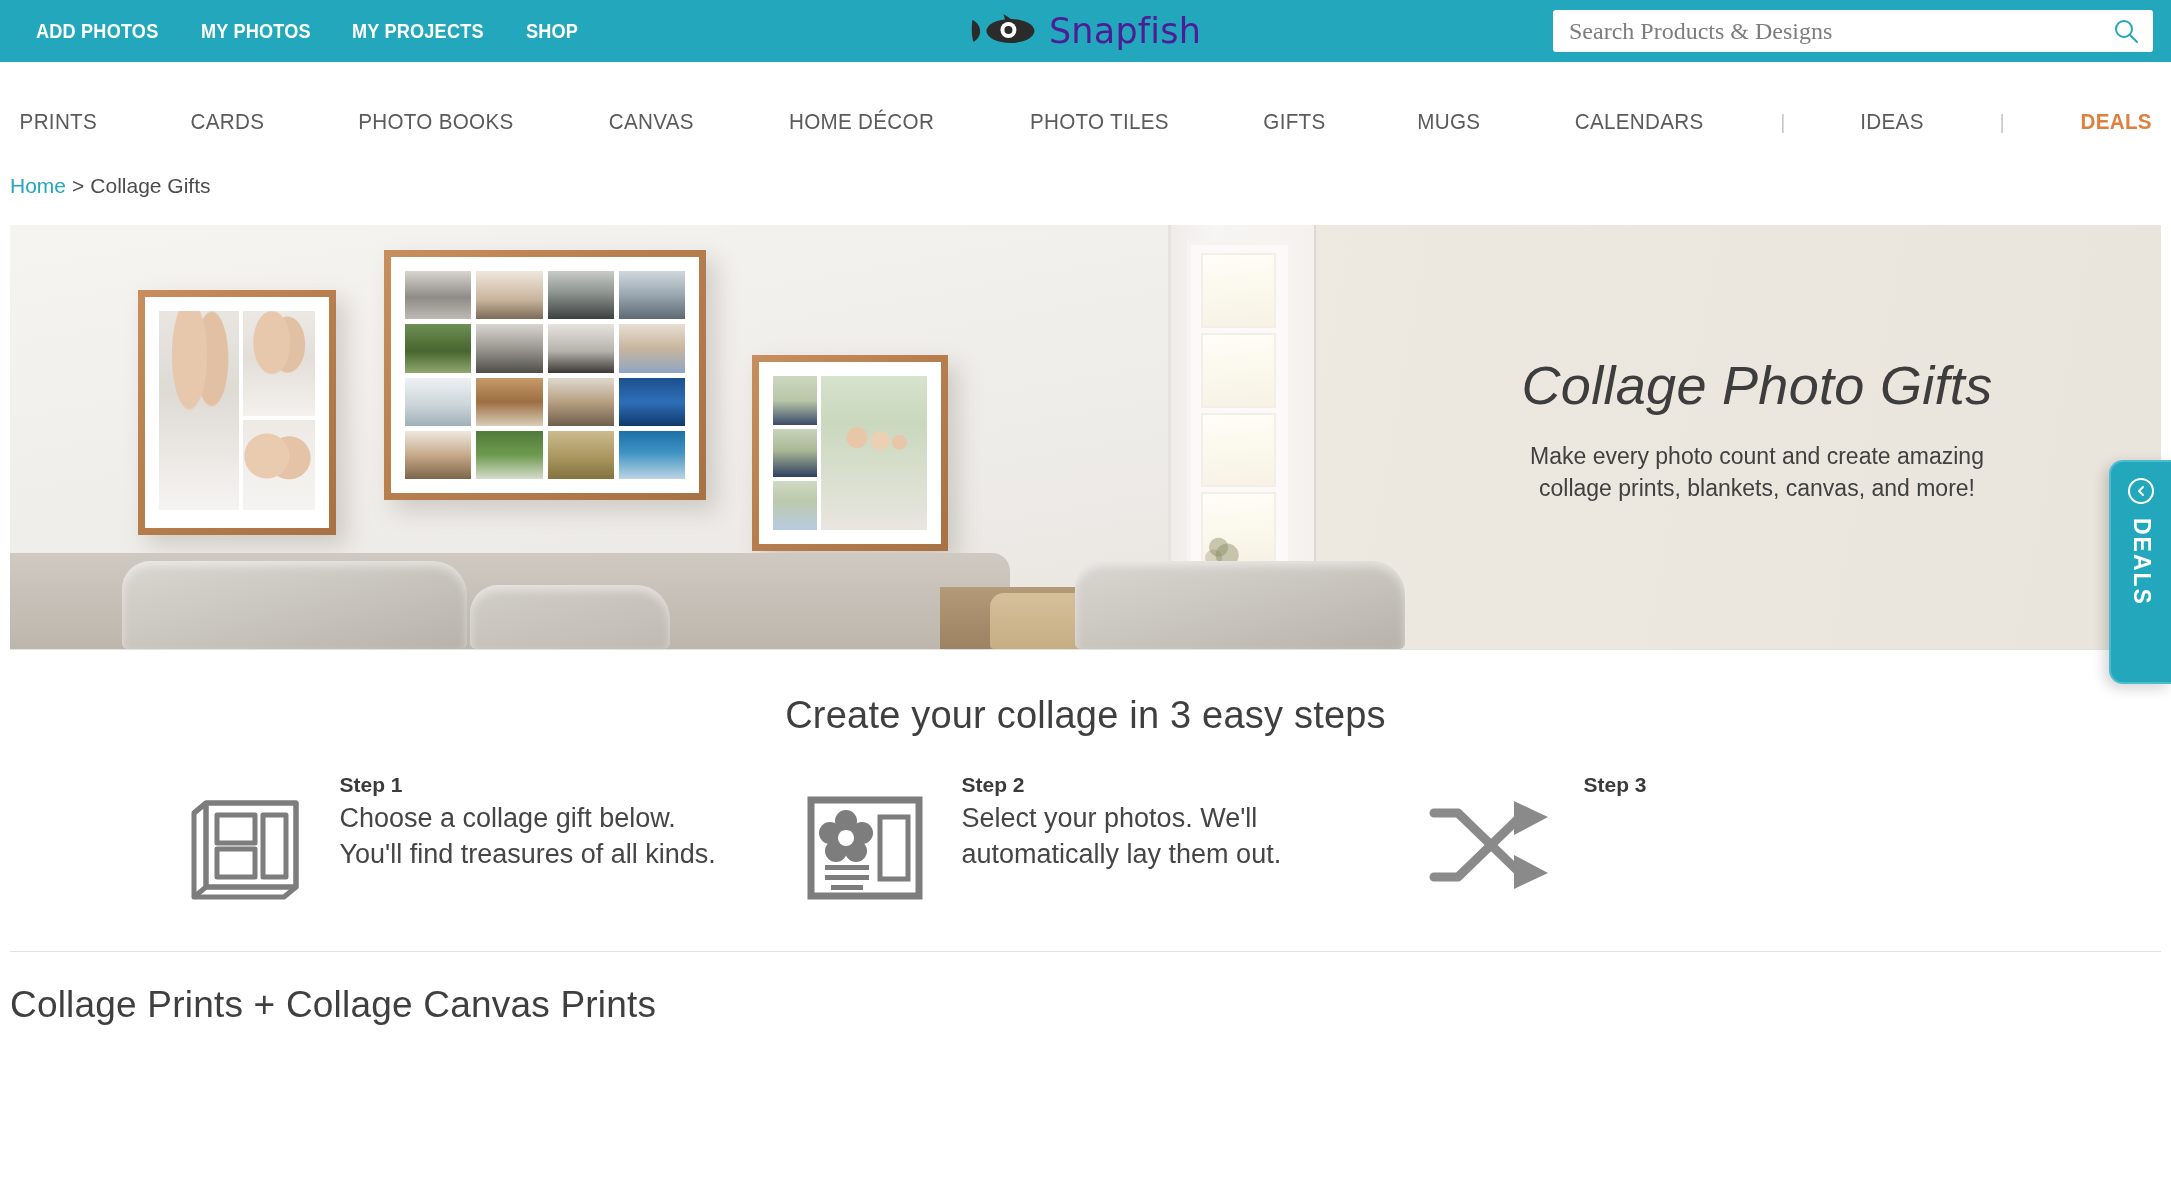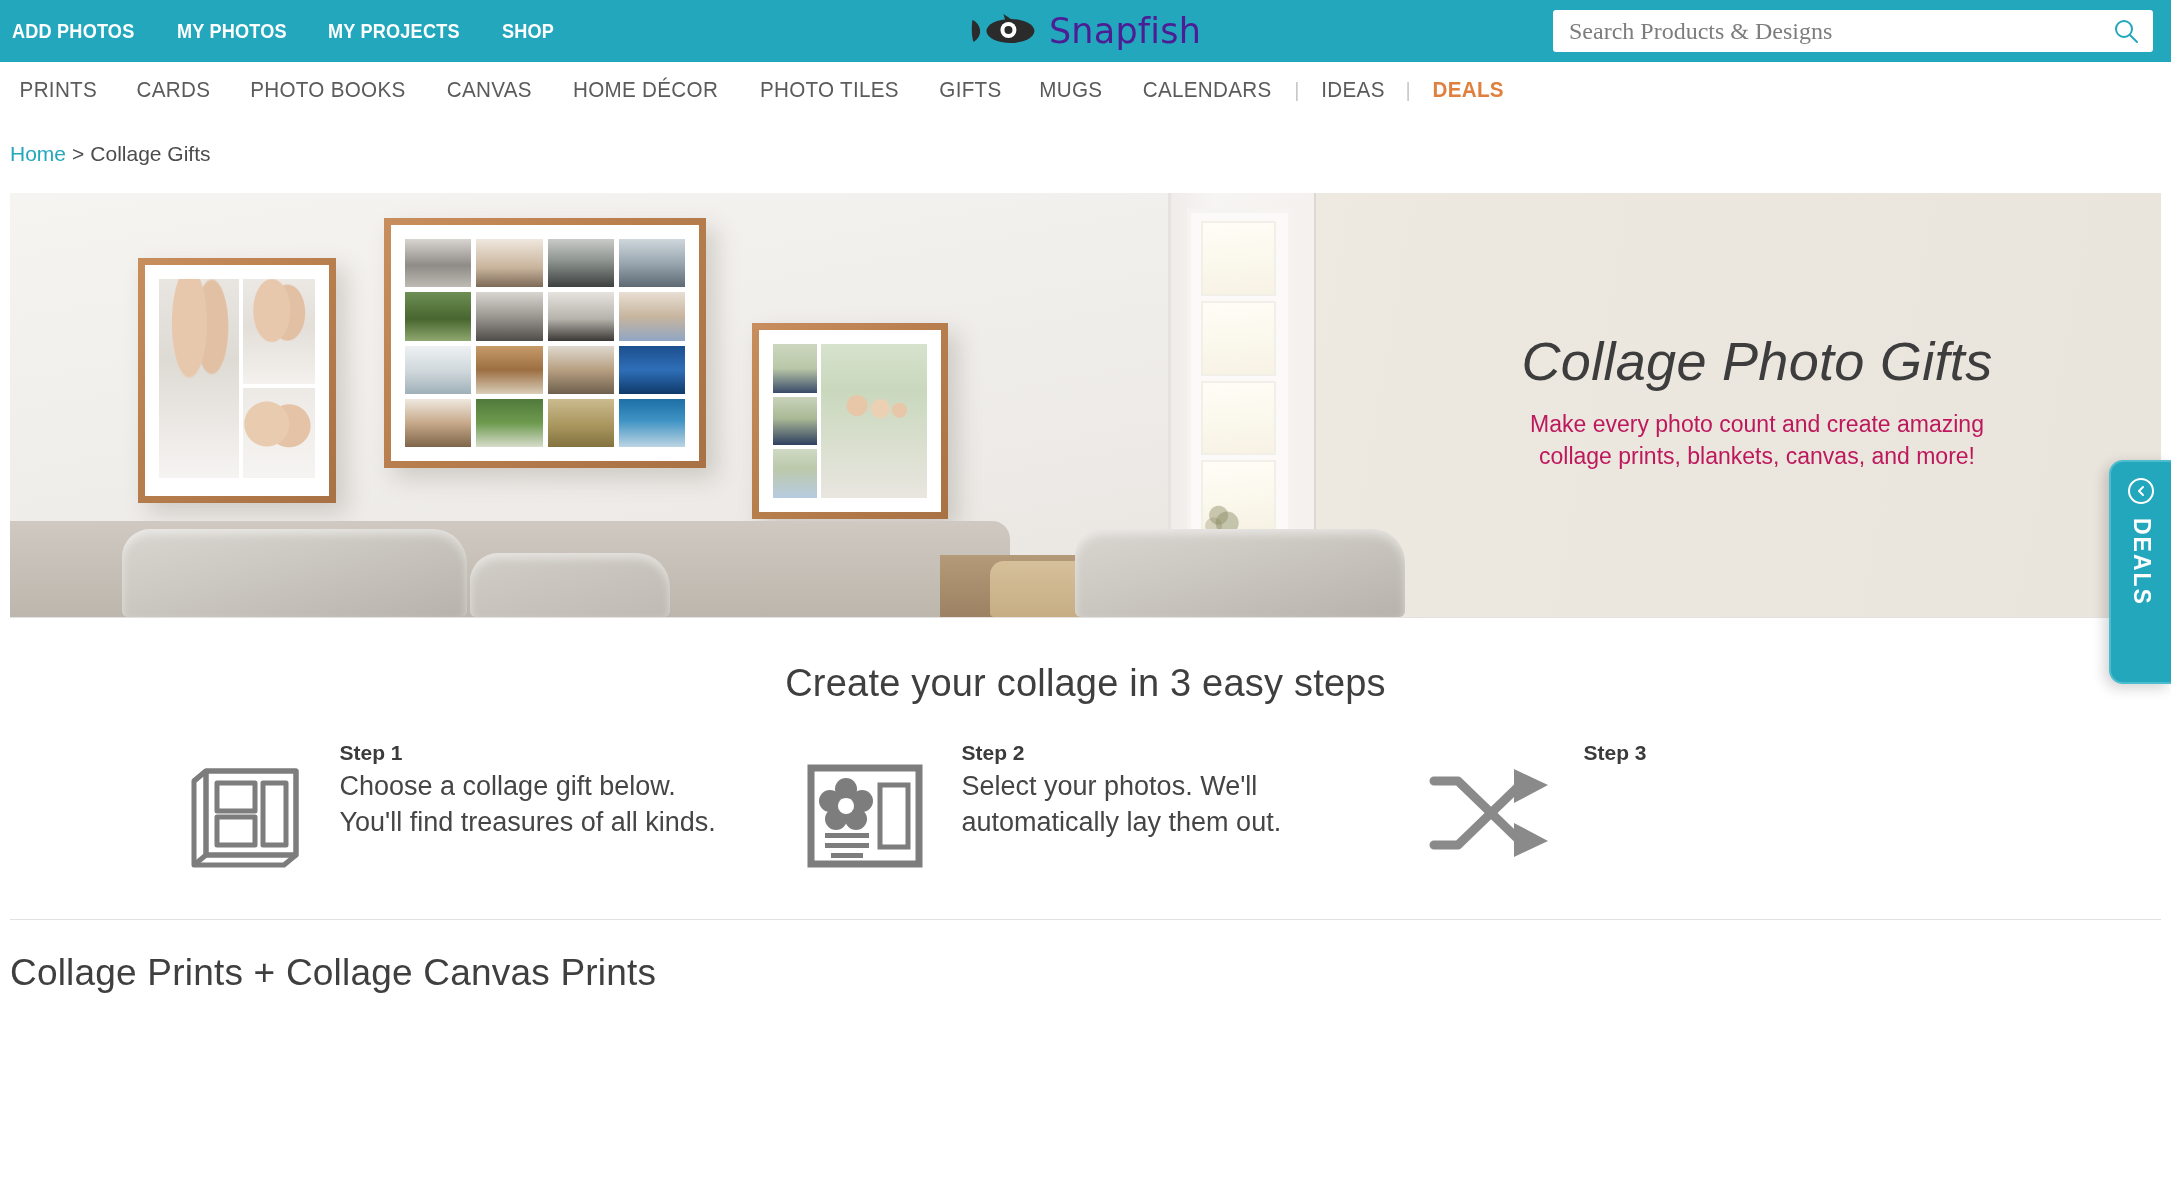--- a/index.html
+++ b/index.html
@@ -13,20 +13,21 @@
     position: relative;
     color: #4a4a4a;
   }
 
   
   .topbar {
     height: 62px; width: 100%;
     background: #22a7bd;
     display: flex; align-items: center;
     position: relative;
+    padding-left: 24px;
   }
   .topbar-links { display:flex; align-items:center; gap:33px; padding-left:12px; }
   .topbar-link {
     color:#ffffff; font-size:19.5px; font-weight:bold;
     letter-spacing:0.2px; text-decoration:none; white-space:nowrap;
     cursor:pointer;
     transform: scaleX(0.93); transform-origin:left center;
   }
   .logo-wrap {
     position:absolute; left:50%; top:50%; transform:translate(-50%,-50%);
@@ -47,22 +48,23 @@
     font-size:24px; color:#6b6b6b;
     font-family:Liberation Serif, serif;
     background:transparent;
   }
   .search-input::placeholder { color:#7d7d7d; }
   .search-icon { flex:0 0 auto; cursor:pointer; display:flex; }
 
   
   .mainnav {
     height:56px; width:100%; background:#ffffff;
-    display:flex; align-items:center; justify-content:flex-start;
+    display:flex; align-items:center; justify-content:space-between;
     gap:0px;
+    margin-top:32px;
   }
   .nav-item {
     font-size:21.5px; color:#5b5b5b; font-weight:500; letter-spacing:0.3px;
     padding:0 18px; white-space:nowrap; cursor:pointer; text-decoration:none;
     transform:scaleX(0.96);
   }
   .nav-item.deals { color:#e0803f; font-weight:bold; }
   .nav-item.ideas { font-weight:500; }
   .nav-sep { color:#c8c8c8; font-size:20px; padding:0 2px; }
 
@@ -212,22 +214,22 @@
   .hero-text {
     position:absolute; right:0; top:0; width:760px; height:100%;
     display:flex; flex-direction:column; align-items:center; justify-content:center;
     padding-right:48px;
   }
   .hero-title {
     font-size:54px; font-weight:400; color:#3d3d3d; letter-spacing:0.3px;
     margin:0 0 14px 0; line-height:1.05; white-space:nowrap;font-style:italic;
   }
   .hero-sub {
-    font-size:23px; color:#be185d; line-height:1.42; text-align:center;
-    max-width:530px; margin:4px;
+    font-size:23px; color:#404040; line-height:1.42; text-align:center;
+    max-width:530px; margin:12px;
   }
 
   
   .deals-tab {
     position:absolute; right:0; top:460px; width:62px; height:224px;
     background:#22a7bd; border-radius:14px 0 0 14px;
     box-shadow:-4px 4px 14px rgba(0,0,0,0.18);
     display:flex; flex-direction:column; align-items:center;
     padding-top:16px; cursor:pointer; z-index:30;
     border:2px solid #4bbdce; border-right:none;

